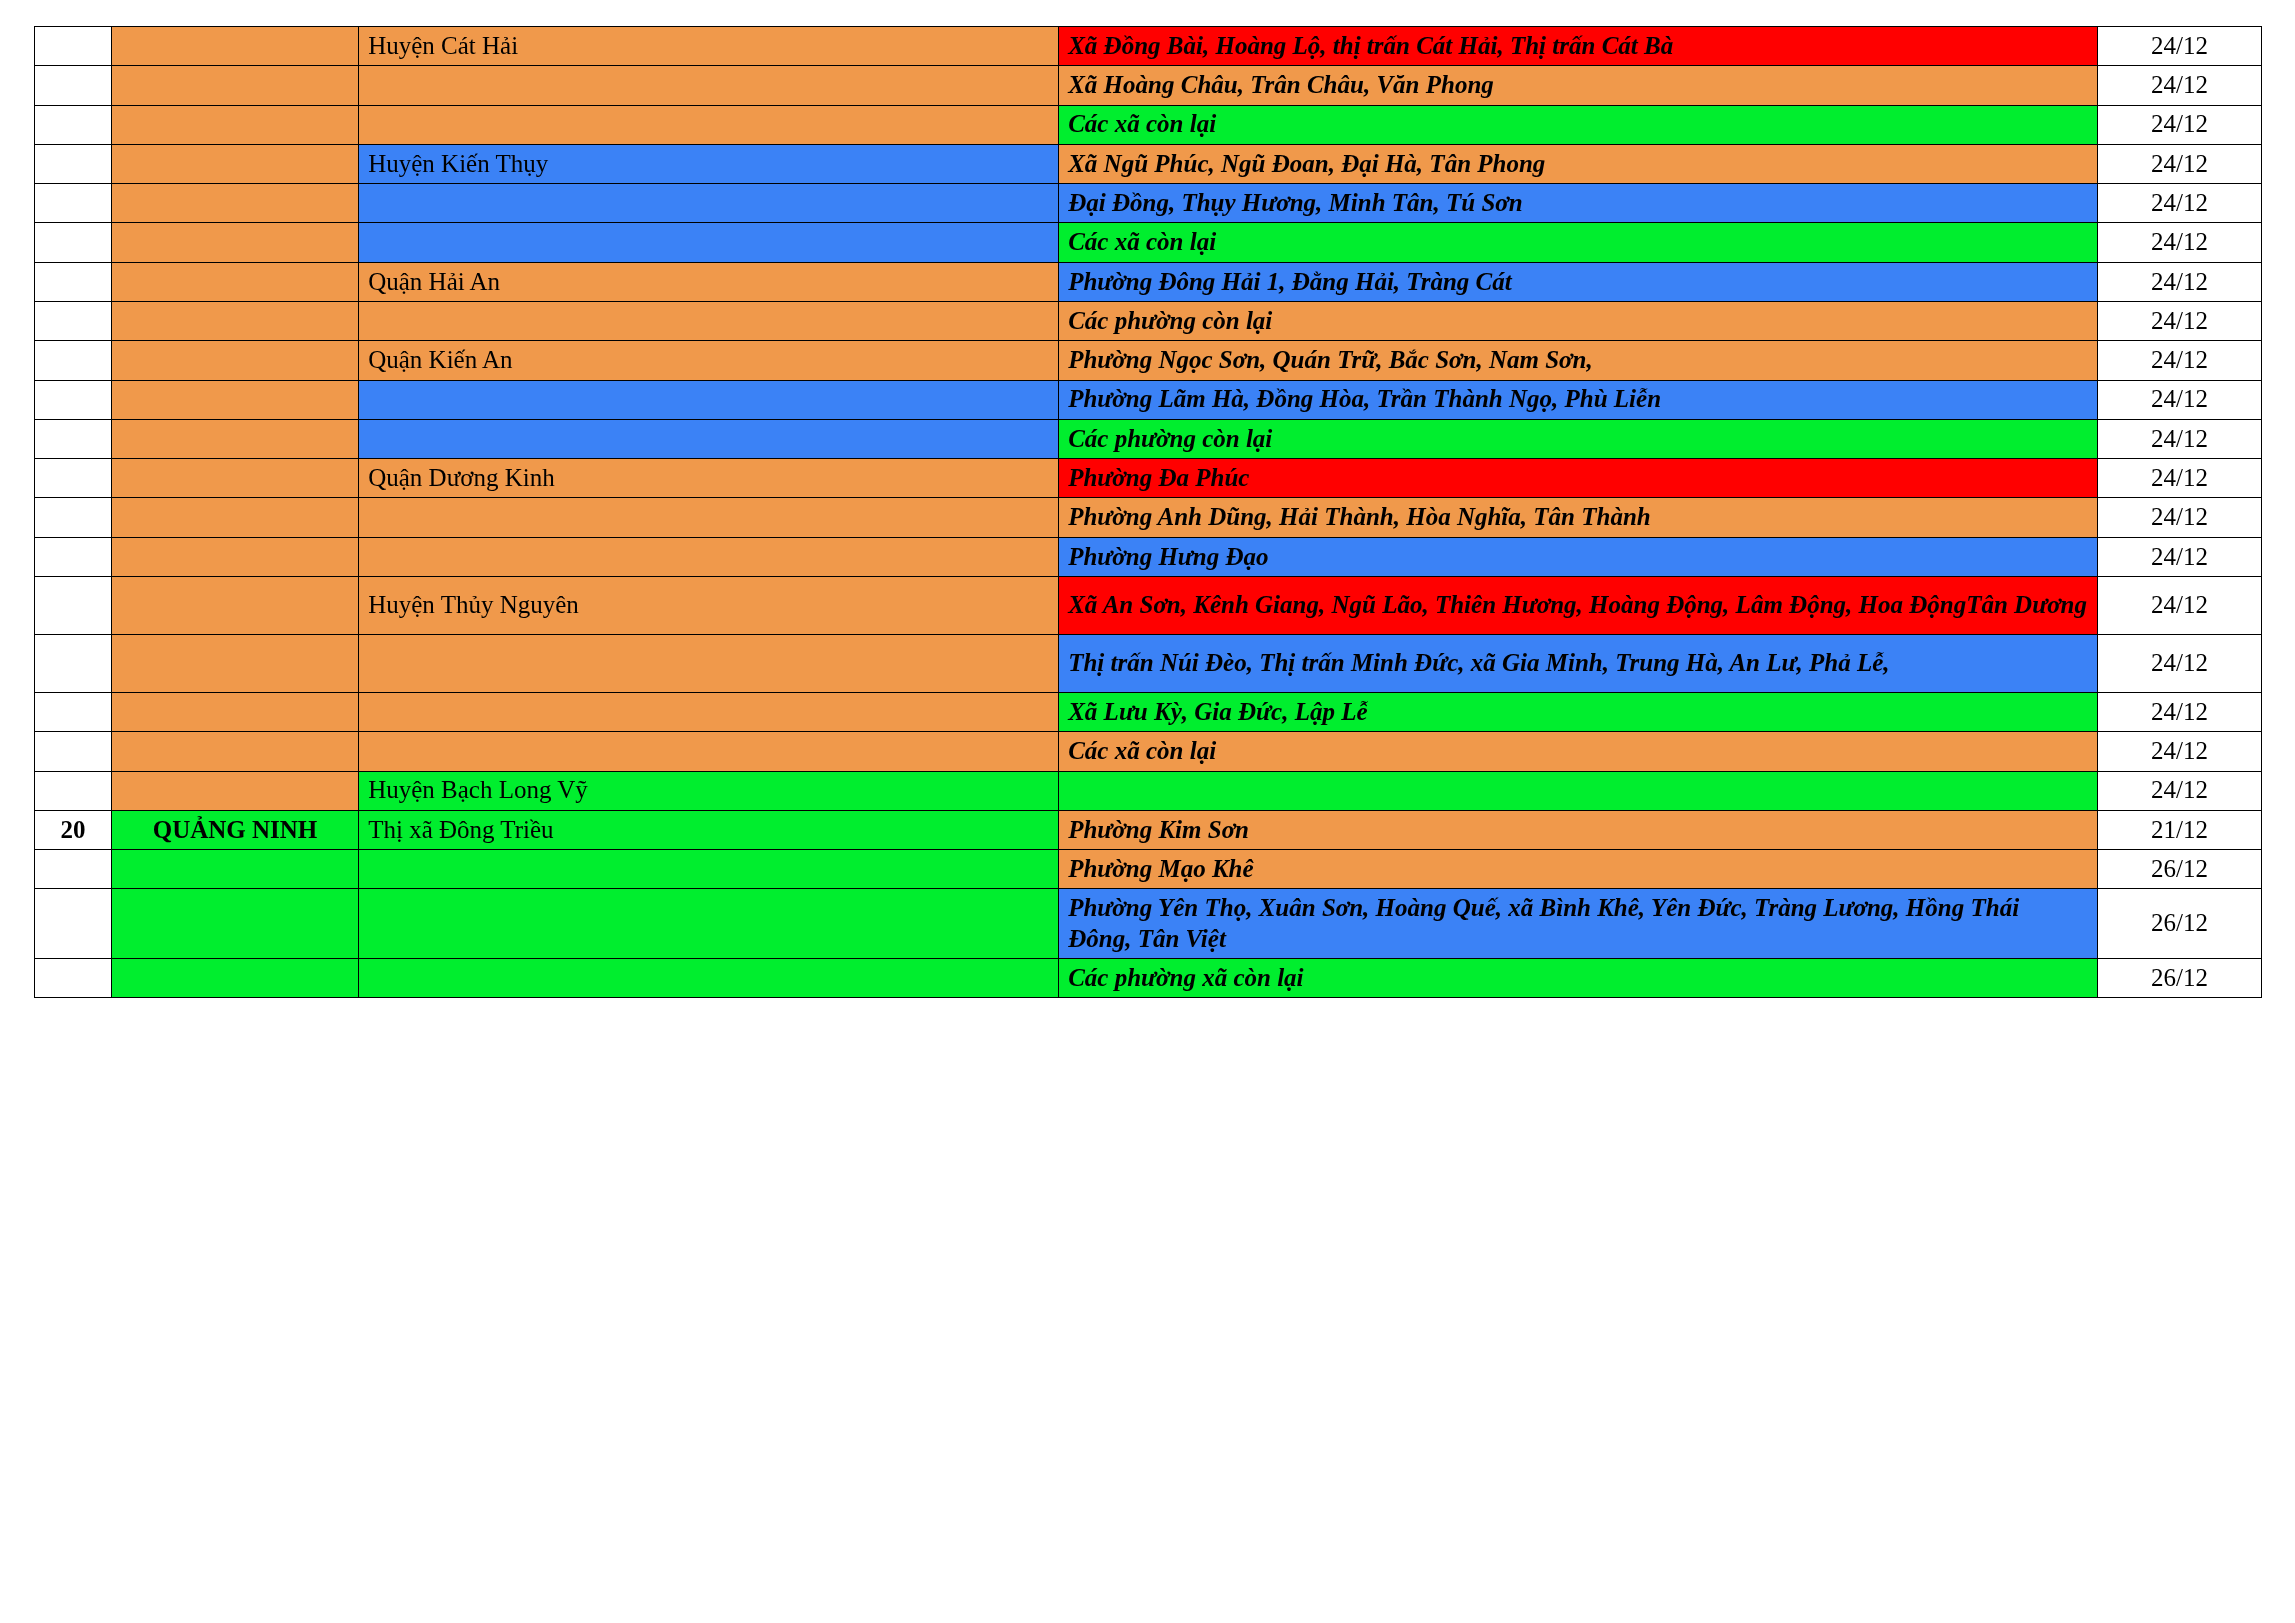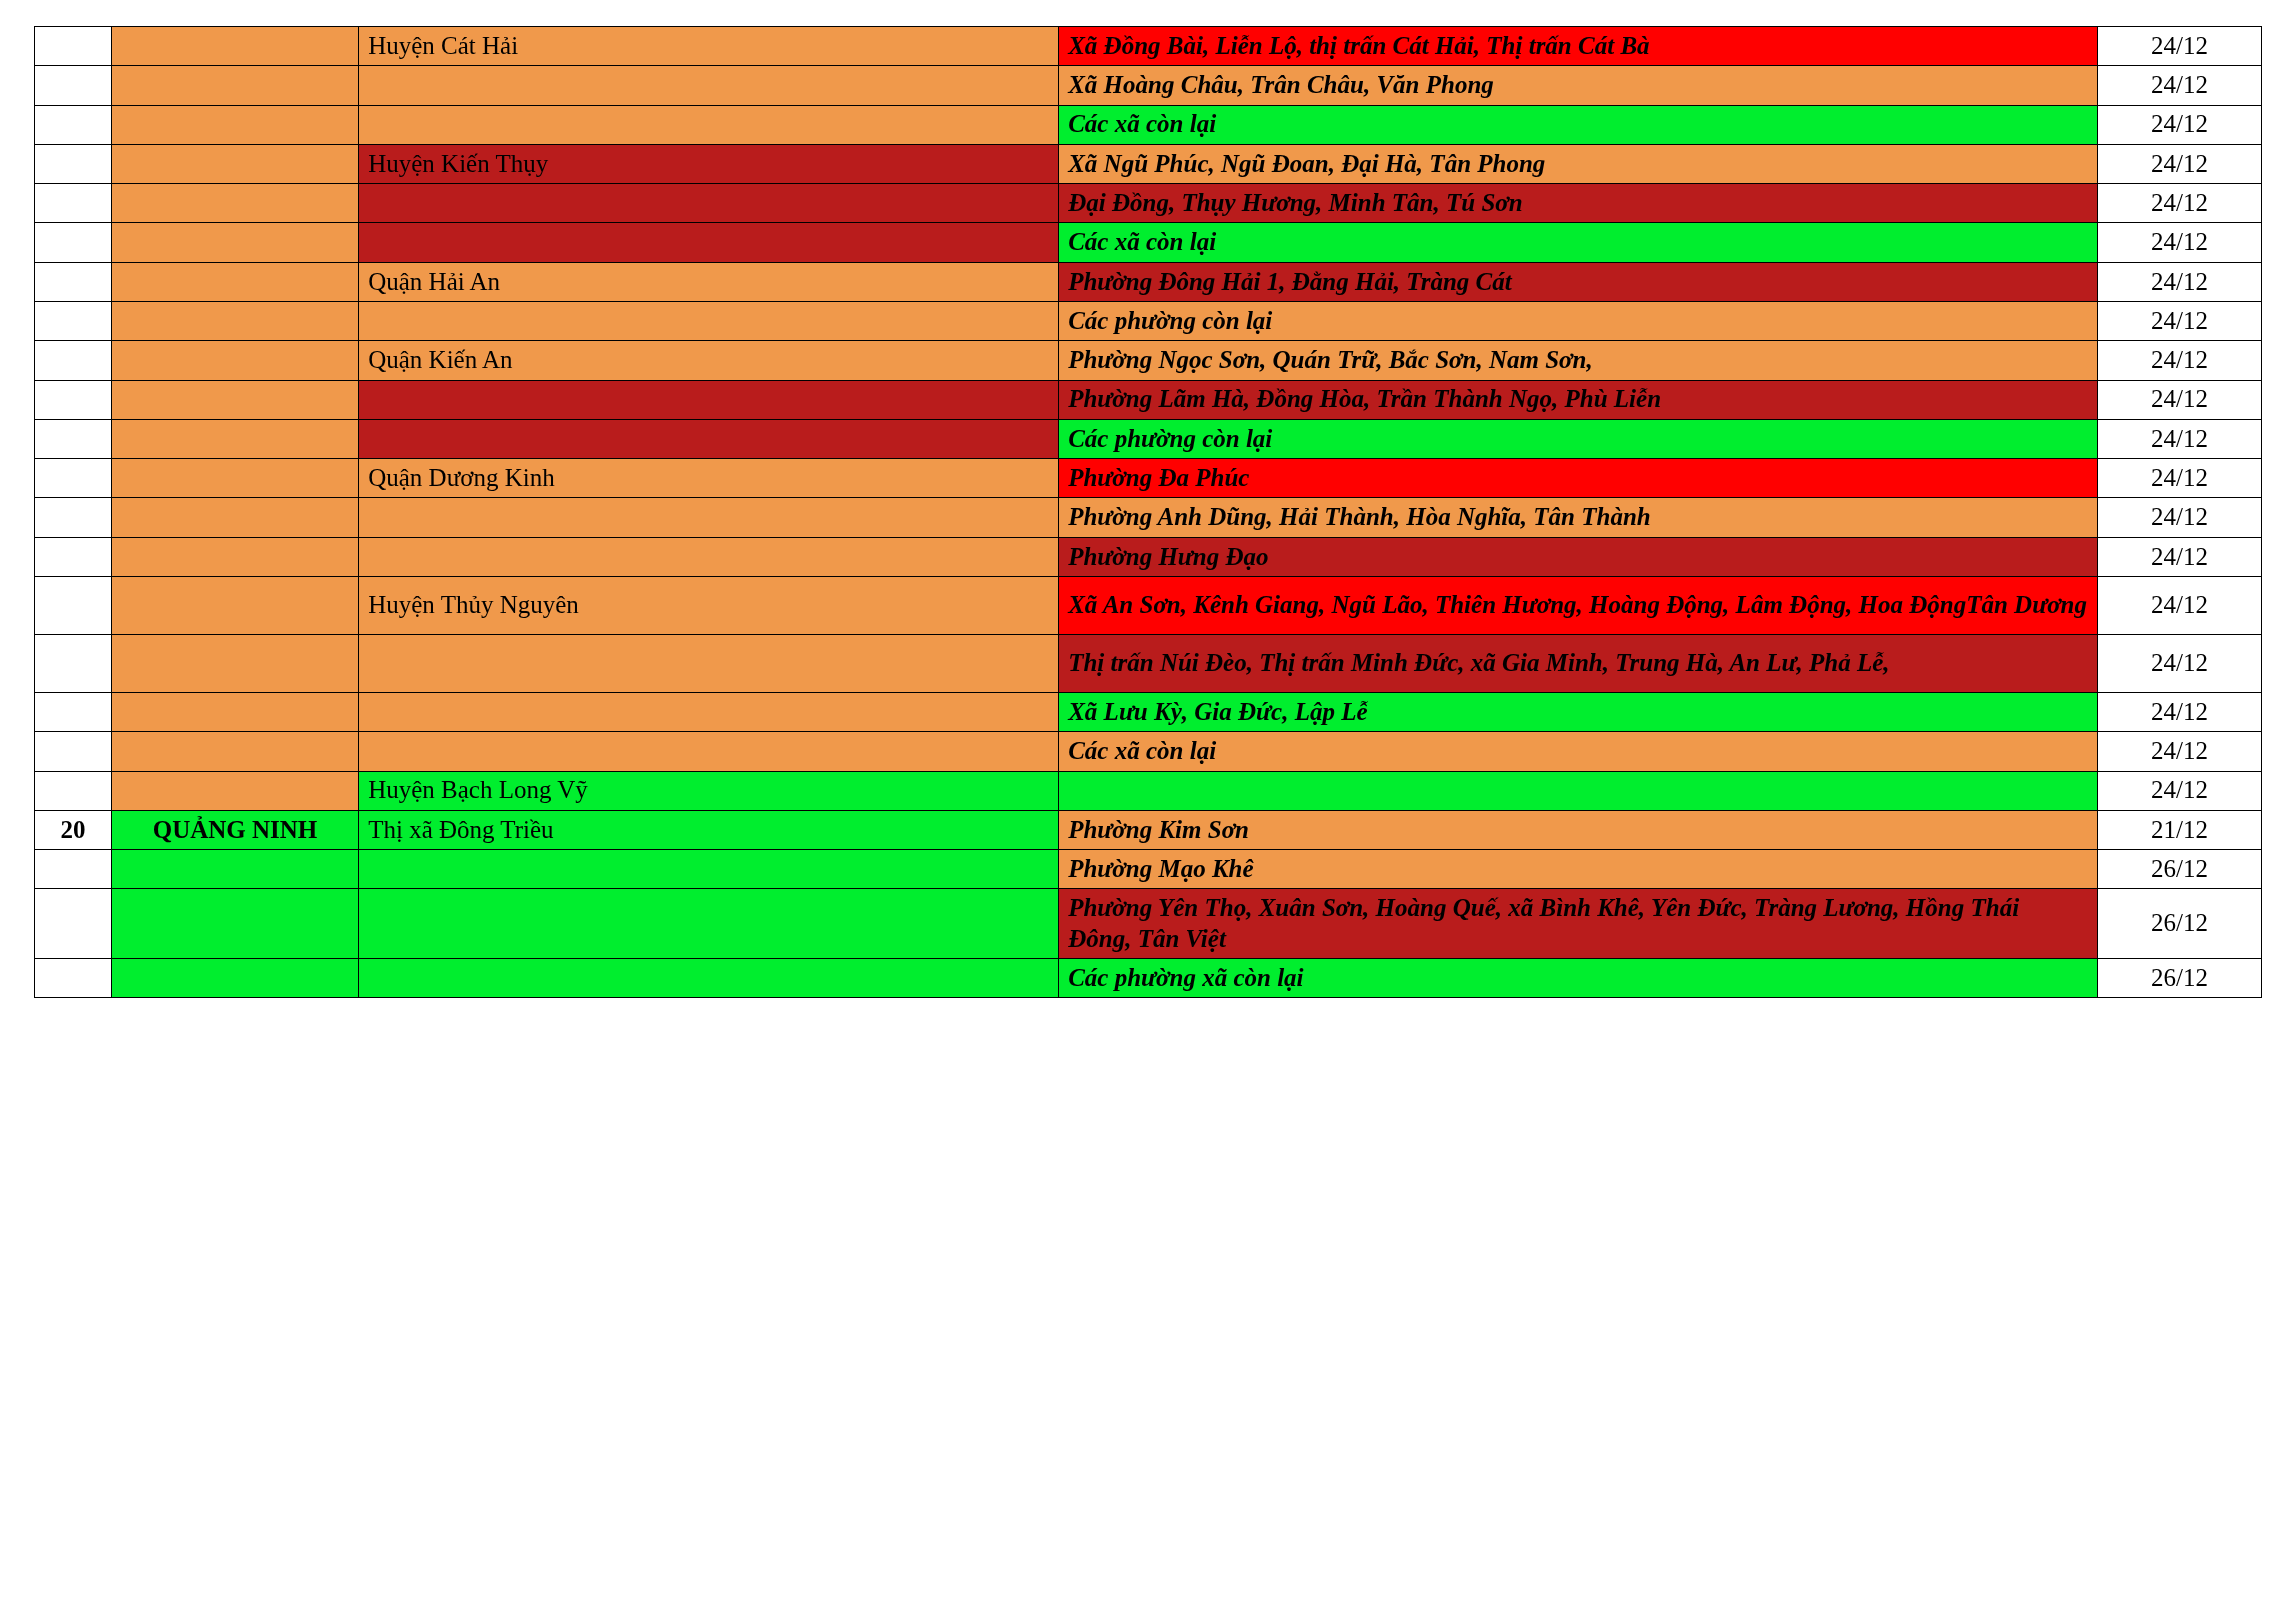--- a/index.html
+++ b/index.html
@@ -59,21 +59,21 @@
     text-align: left;
   }
   td.date {
     text-align: center;
     font-weight: normal;
     background: #ffffff;
     border-radius: 14px;
   }
   .bg-red    { background: #ff0000; }
   .bg-orange { background: #f0994b; }
-  .bg-yellow { background: #b91c1c; }
+  .bg-yellow { background: #3b82f6; }
   .bg-green  { background: #00ee2e; }
   .bg-white  { background: #ffffff; }
   .date-red  { color: #ff0000; }
   .tall { height: 58px; margin-left: 36px; }
 </style>
 </head>
 <body>
 
 <div class="sheet">
   <table class="risk-table">
@@ -82,21 +82,21 @@
       <col class="c-prov">
       <col class="c-dist">
       <col class="c-wards">
       <col class="c-date">
     </colgroup>
     <tbody>
         <tr>
           <td class="no bg-white"></td>
           <td class="prov bg-orange"></td>
           <td class="dist bg-orange">Huyện Cát Hải</td>
-          <td class="wards bg-red">Xã Đồng Bài, Liễn Lộ, thị trấn Cát Hải, Thị trấn Cát Bà</td>
+          <td class="wards bg-red">Xã Đồng Bài, Hoàng Lộ, thị trấn Cát Hải, Thị trấn Cát Bà</td>
           <td class="date bg-white">24/12</td>
         </tr>
         <tr>
           <td class="no bg-white"></td>
           <td class="prov bg-orange"></td>
           <td class="dist bg-orange"></td>
           <td class="wards bg-orange">Xã Hoàng Châu, Trân Châu, Văn Phong</td>
           <td class="date bg-white">24/12</td>
         </tr>
         <tr>

